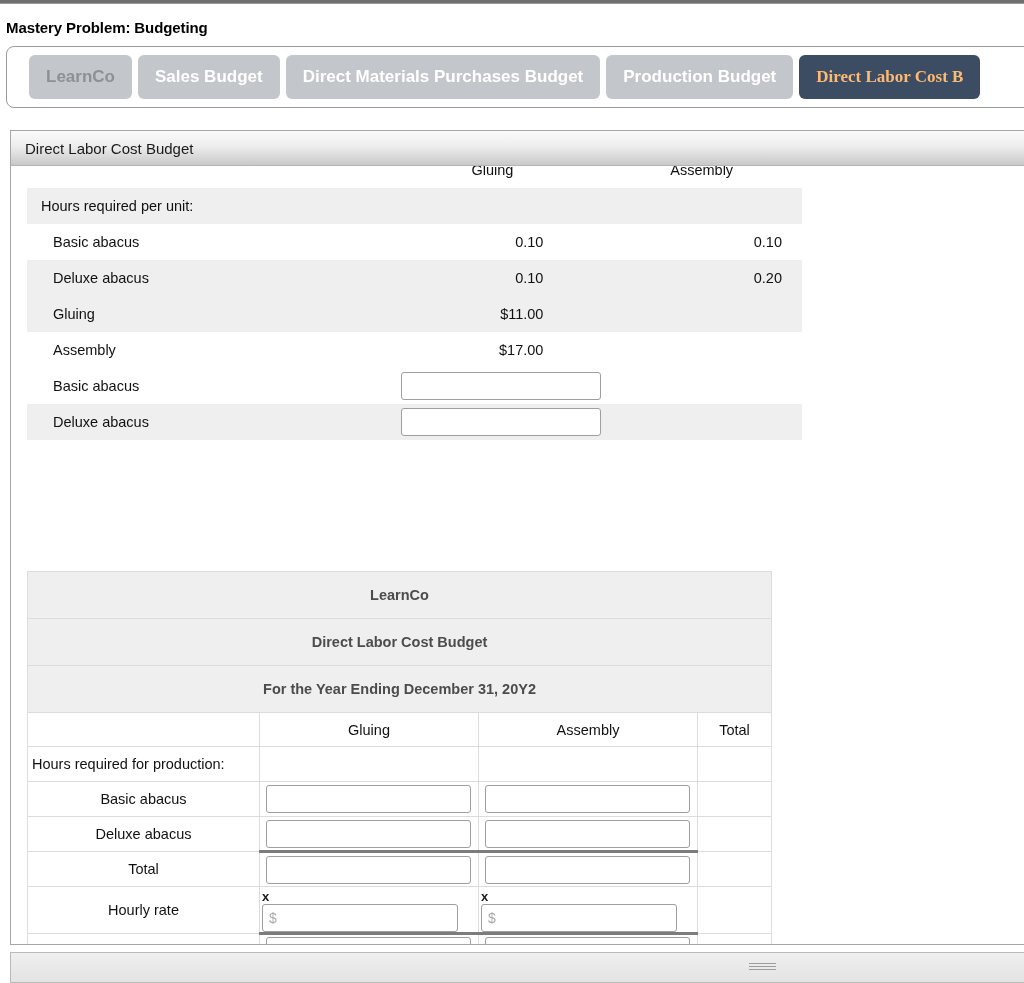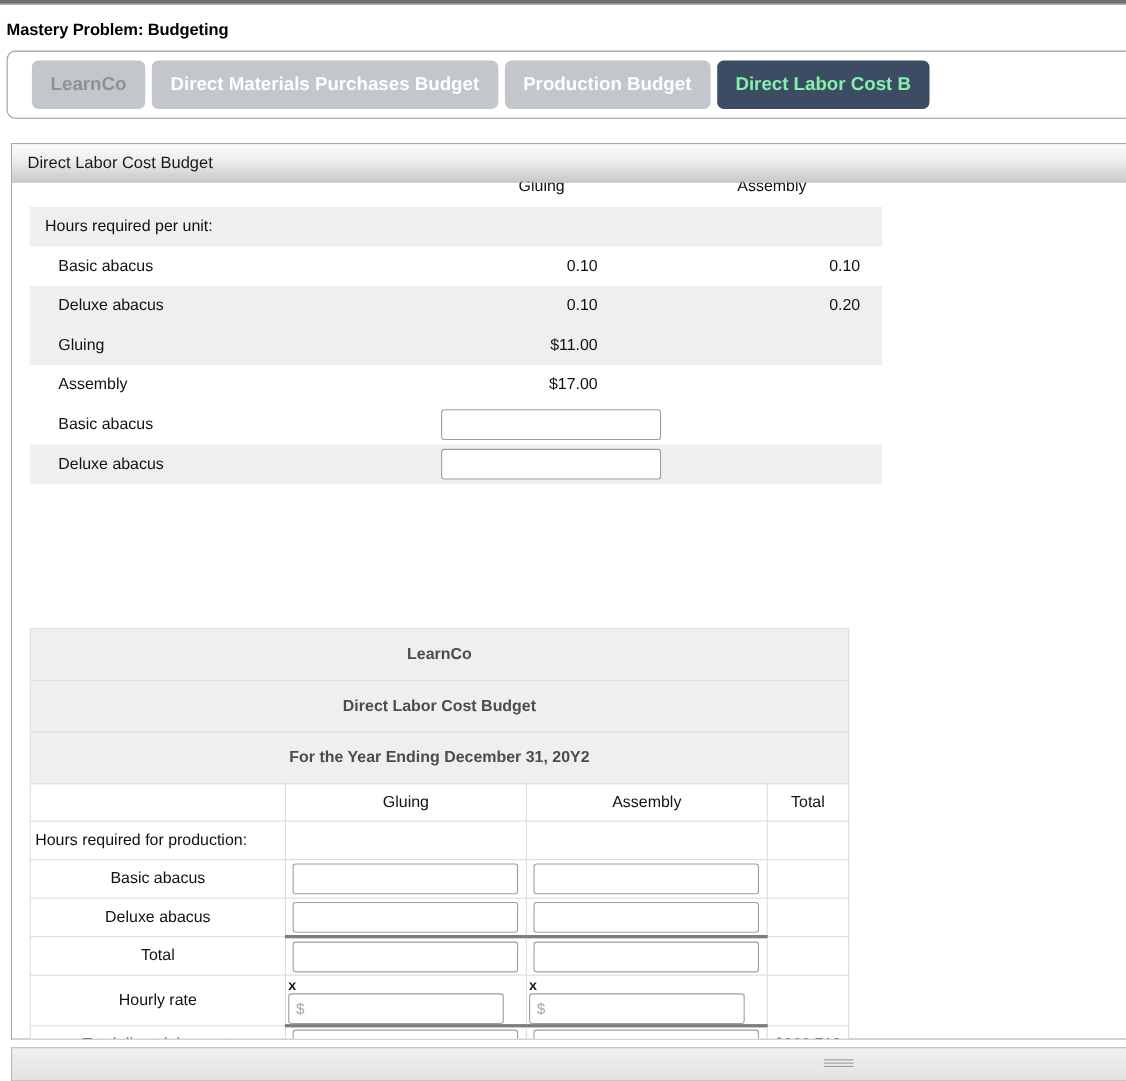--- a/index.html
+++ b/index.html
@@ -69,21 +69,22 @@
     font-weight: bold;
     white-space: nowrap;
     cursor: pointer;
     flex: 0 0 auto;
   }
   .tab.is-muted {
     color: #8e9194;
   }
   .tab.is-active {
     background: #3b4c63;
-    color: #86efac;
+    color: #fdba74;
+    font-family: Liberation Serif, serif;
   }
 
   
   .panel {
     position: absolute;
     top: 130px; left: 10px;
     width: 1030px;
     height: 815px;
     background: #ffffff;
     border: 1px solid #a6a6a6;
@@ -232,20 +233,21 @@
 </head>
 <body>
 
 <div class="top-cut-bar"></div>
 
 <div class="page-title">Mastery Problem: Budgeting</div>
 
 <div class="tabbar-wrap">
   <div class="tabbar">
     <div class="tab is-muted">LearnCo</div>
+    <div class="tab">Sales Budget</div>
     <div class="tab">Direct Materials Purchases Budget</div>
     <div class="tab">Production Budget</div>
     <div class="tab is-active">Direct Labor Cost B</div>
   </div>
 </div>
 
 <div class="panel">
 
   <div class="panel-header">
     <span>Direct Labor Cost Budget</span>

